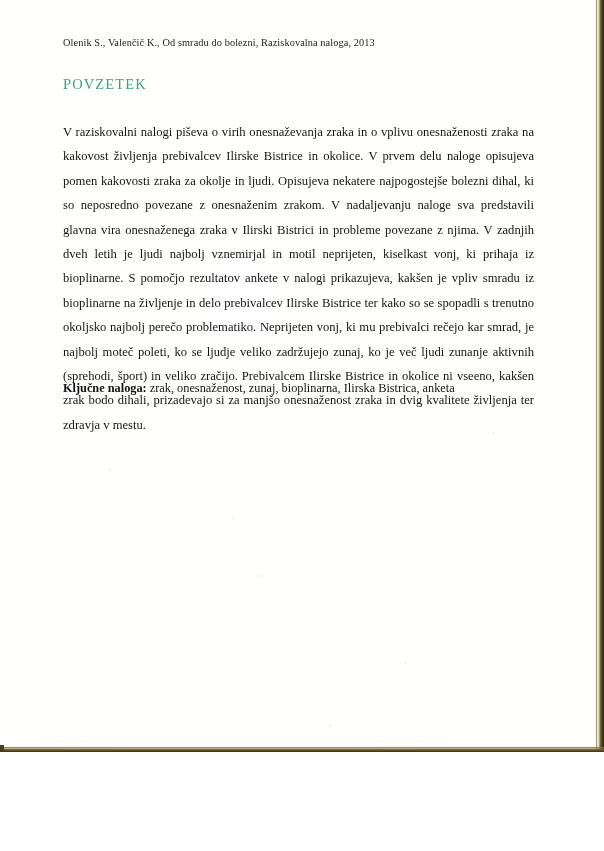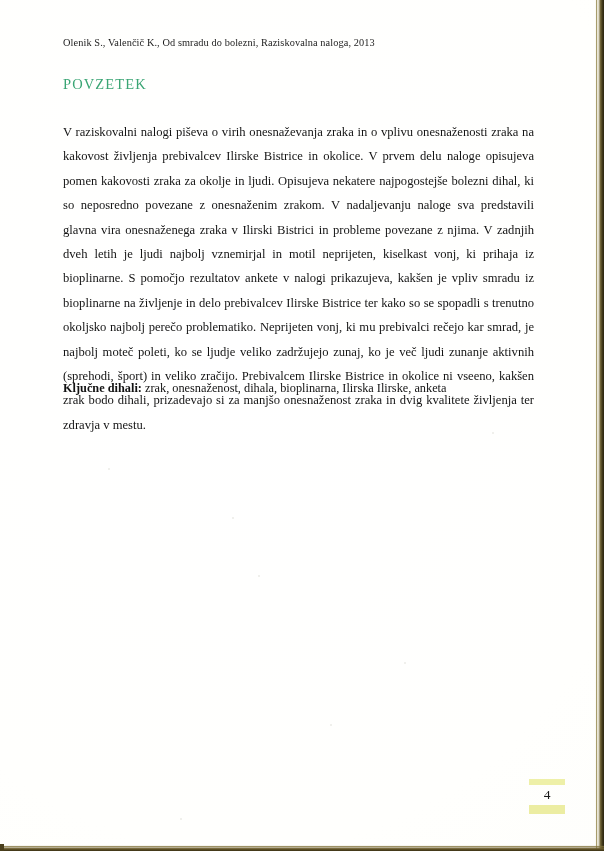--- a/index.html
+++ b/index.html
@@ -6,21 +6,21 @@
     margin: 0;
     padding: 0;
     background: #ffffff;
   }
   body {
     font-family: "Liberation Serif", "DejaVu Serif", serif;
   }
   .page {
     position: relative;
     width: 604px;
-    height: 851px;
+    height: 752px;
     background: #fffffe;
     overflow: hidden;
     box-sizing: border-box;
   }
   
   .paper-surface {
     position: absolute;
     inset: 0;
     background:
       radial-gradient(ellipse 120% 100% at 40% 40%, #ffffff 0%, #fffffd 60%, #fdfdfa 100%);
@@ -188,21 +188,21 @@
 
   <div class="content">
 
     <div class="running-head">Olenik S., Valenčič K., Od smradu do bolezni, Raziskovalna naloga, 2013</div>
 
     <div class="section-title">POVZETEK</div>
 
     <div class="abstract">V raziskovalni nalogi piševa o virih onesnaževanja zraka in o vplivu onesnaženosti zraka na kakovost življenja prebivalcev Ilirske Bistrice in okolice. V prvem delu  naloge opisujeva pomen kakovosti zraka za okolje in ljudi. Opisujeva nekatere najpogostejše bolezni dihal, ki so neposredno povezane z onesnaženim zrakom. V nadaljevanju naloge sva predstavili glavna vira onesnaženega zraka v Ilirski Bistrici in probleme povezane z njima.  V zadnjih dveh letih je ljudi najbolj vznemirjal in motil neprijeten, kiselkast vonj, ki prihaja iz bioplinarne. S pomočjo rezultatov ankete v nalogi prikazujeva, kakšen je vpliv smradu iz bioplinarne na življenje in delo prebivalcev Ilirske Bistrice ter kako so se spopadli s trenutno okoljsko najbolj perečo problematiko. Neprijeten vonj, ki mu prebivalci rečejo kar smrad, je najbolj moteč poleti, ko se ljudje veliko zadržujejo zunaj, ko je več ljudi zunanje aktivnih (sprehodi, šport) in veliko zračijo. Prebivalcem Ilirske Bistrice in okolice ni vseeno, kakšen zrak bodo dihali, prizadevajo si za manjšo onesnaženost zraka in dvig kvalitete življenja ter zdravja v mestu.</div>
 
     <div class="keywords">
-      <span class="kw-label">Ključne dihali:</span><span> zrak, onesnaženost, dihala, bioplinarna, Ilirska Ilirske, anketa</span>
+      <span class="kw-label">Ključne naloga:</span><span> zrak, onesnaženost, zunaj, bioplinarna, Ilirska Bistrica, anketa</span>
     </div>
 
     <div class="page-number-block">
       <div class="hl-bar top"></div>
       <div class="page-number">4</div>
       <div class="hl-bar bottom"></div>
     </div>
 
   </div>
 

